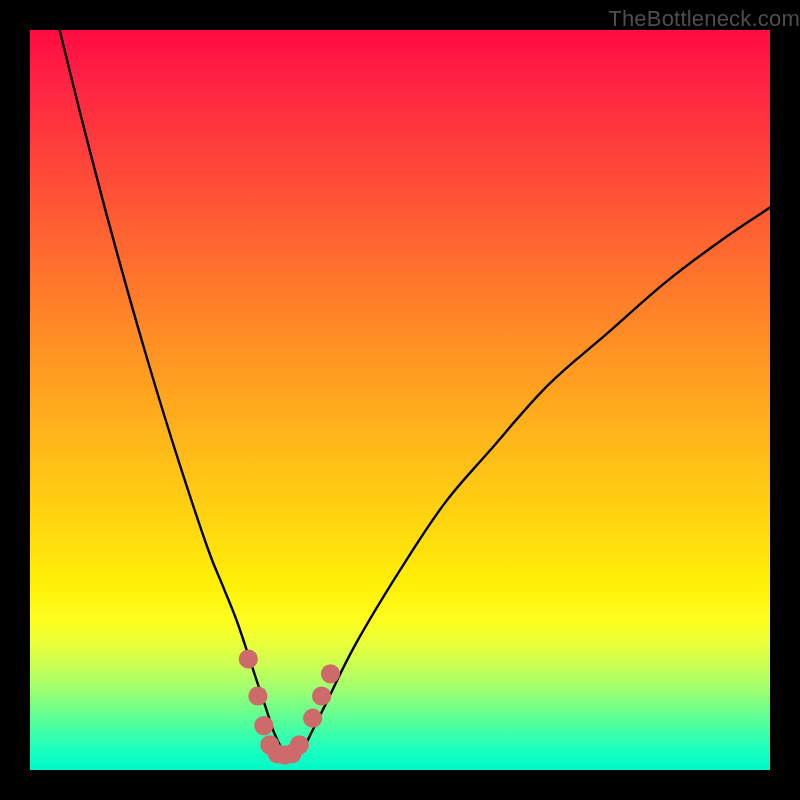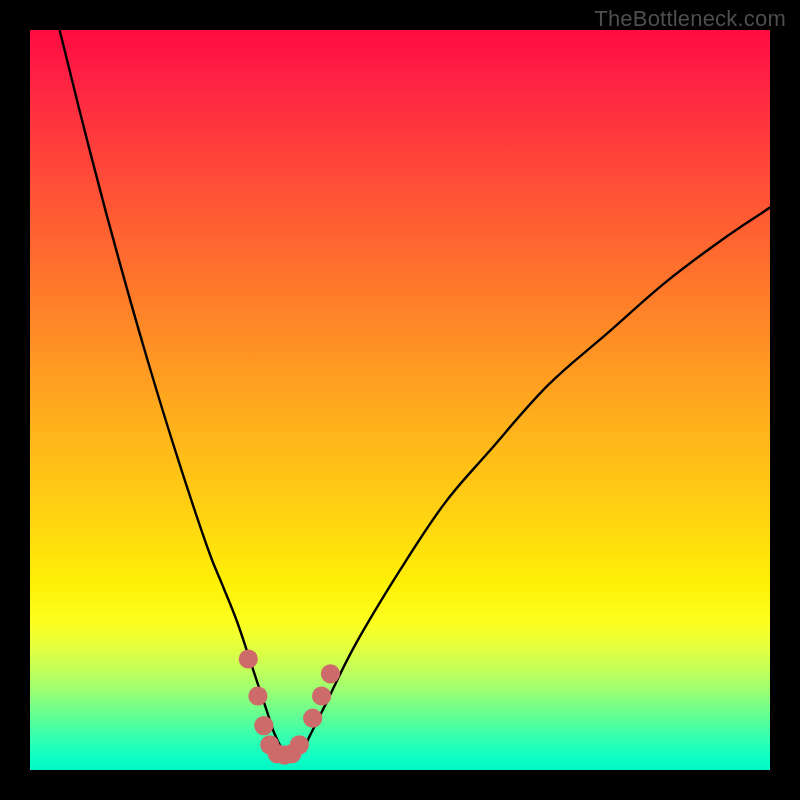--- a/index.html
+++ b/index.html
@@ -13,21 +13,21 @@
   }
   .stage {
     position: relative;
     width: 800px;
     height: 800px;
     background: #000;
   }
   .watermark {
     position: absolute;
     top: 6px;
-    right: 14px;
+    right: 0;
     color: #4e4e4e;
     font-size: 22px;
     font-weight: 400;
     letter-spacing: 0.2px;
     z-index: 3;
     user-select: none;
   }
   .plot-area {
     position: absolute;
     left: 30px;

